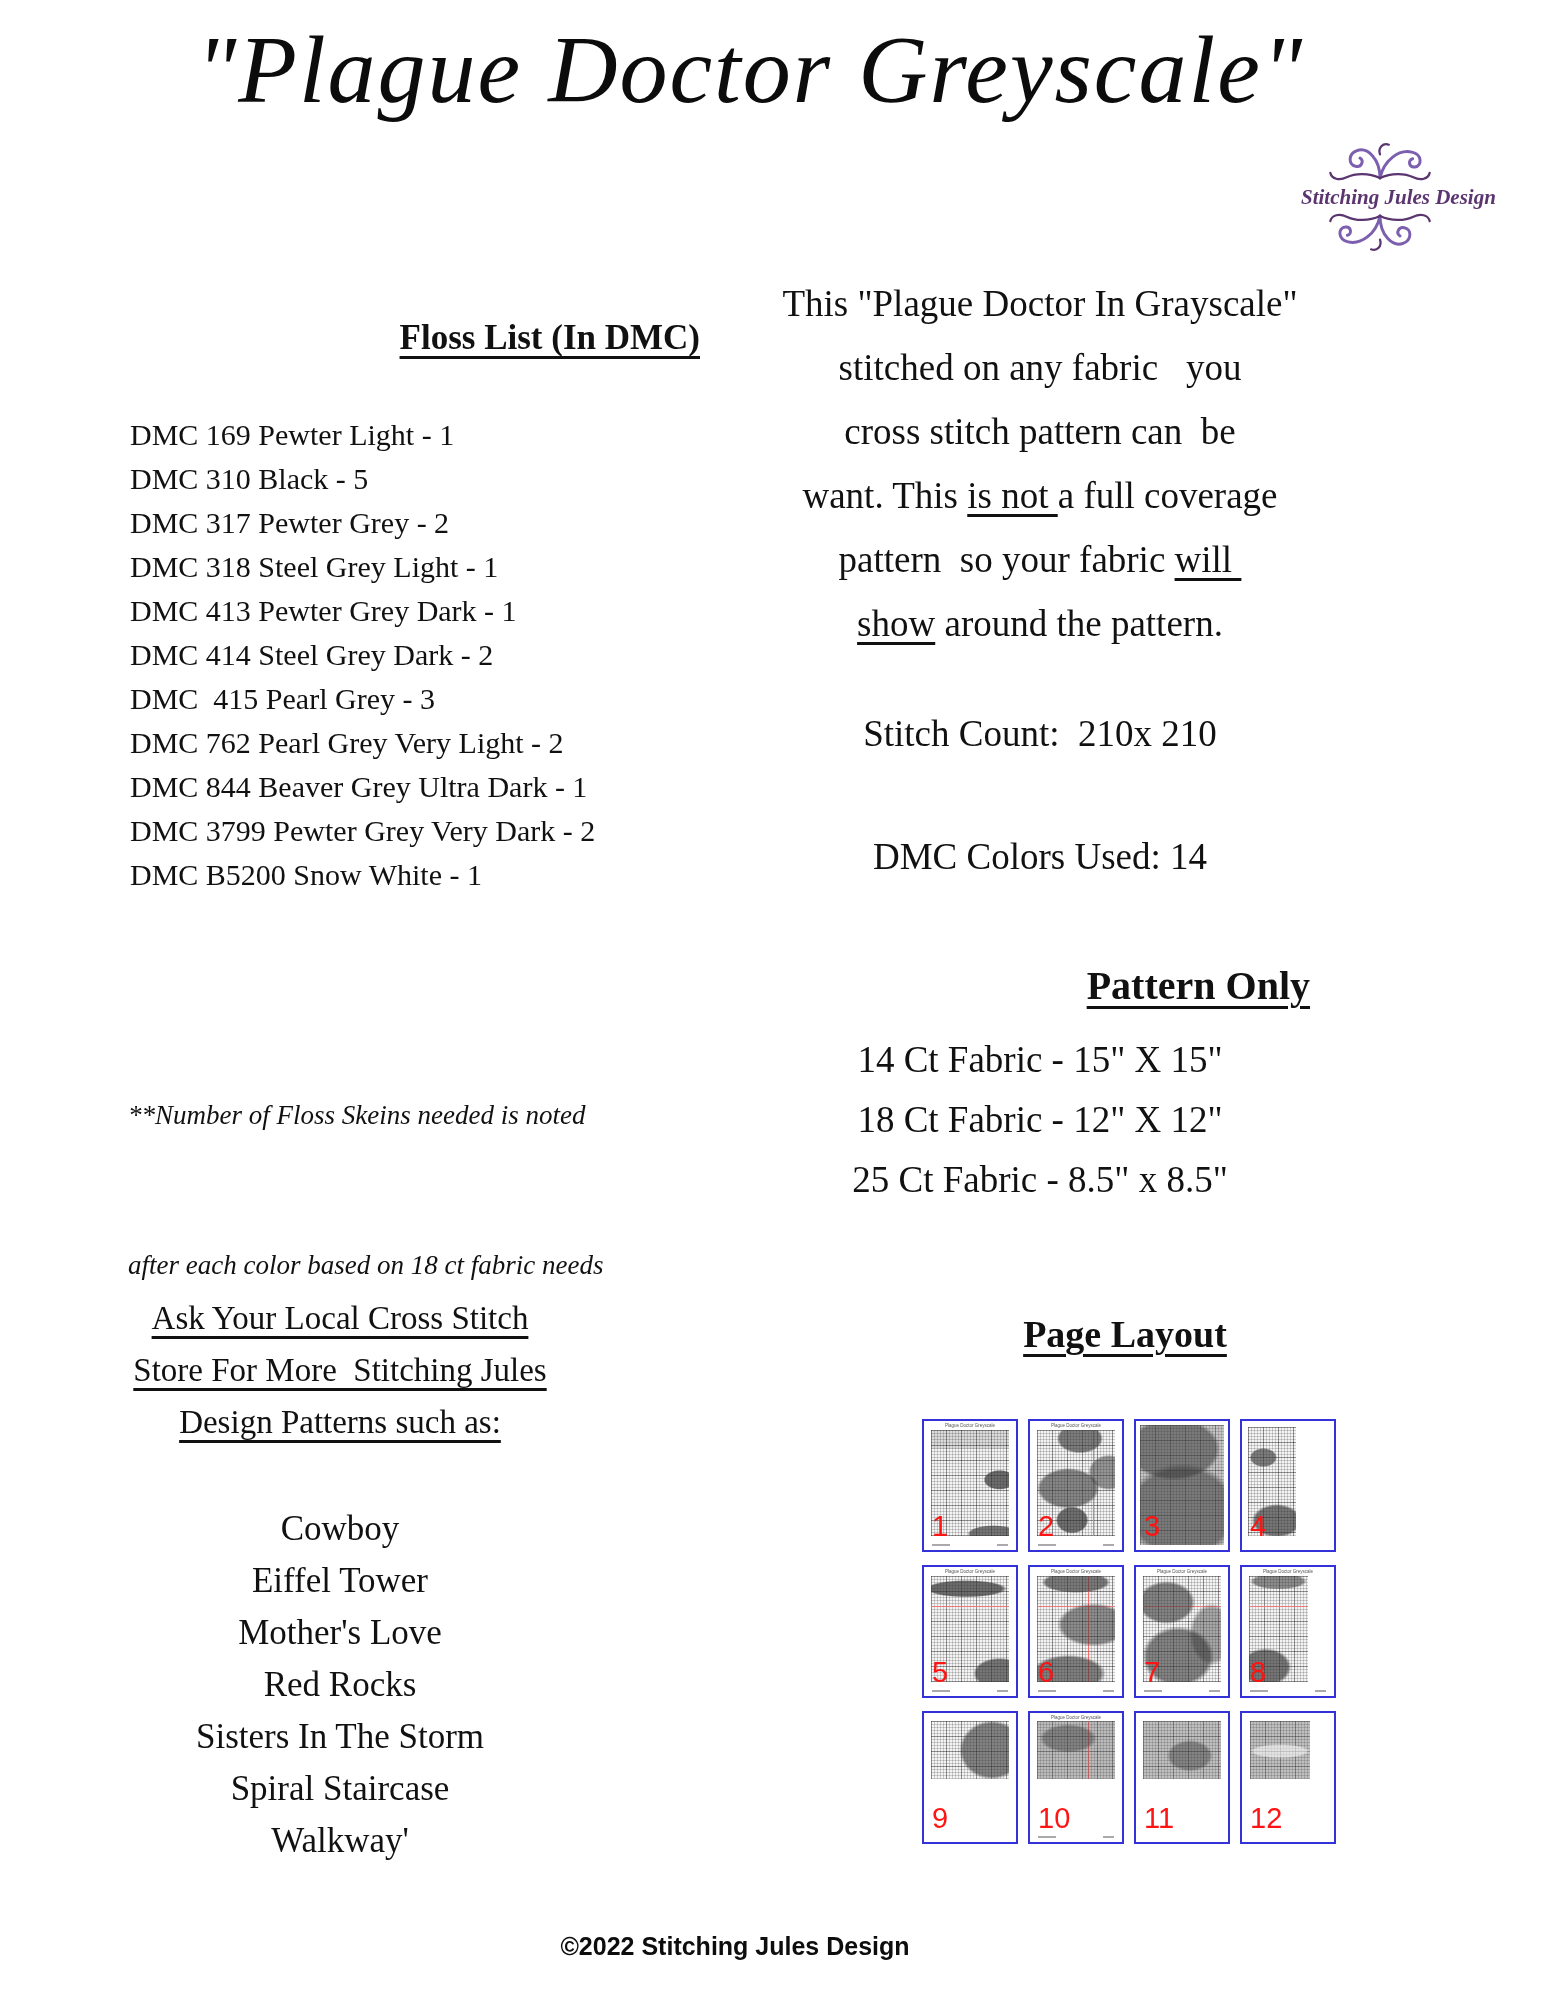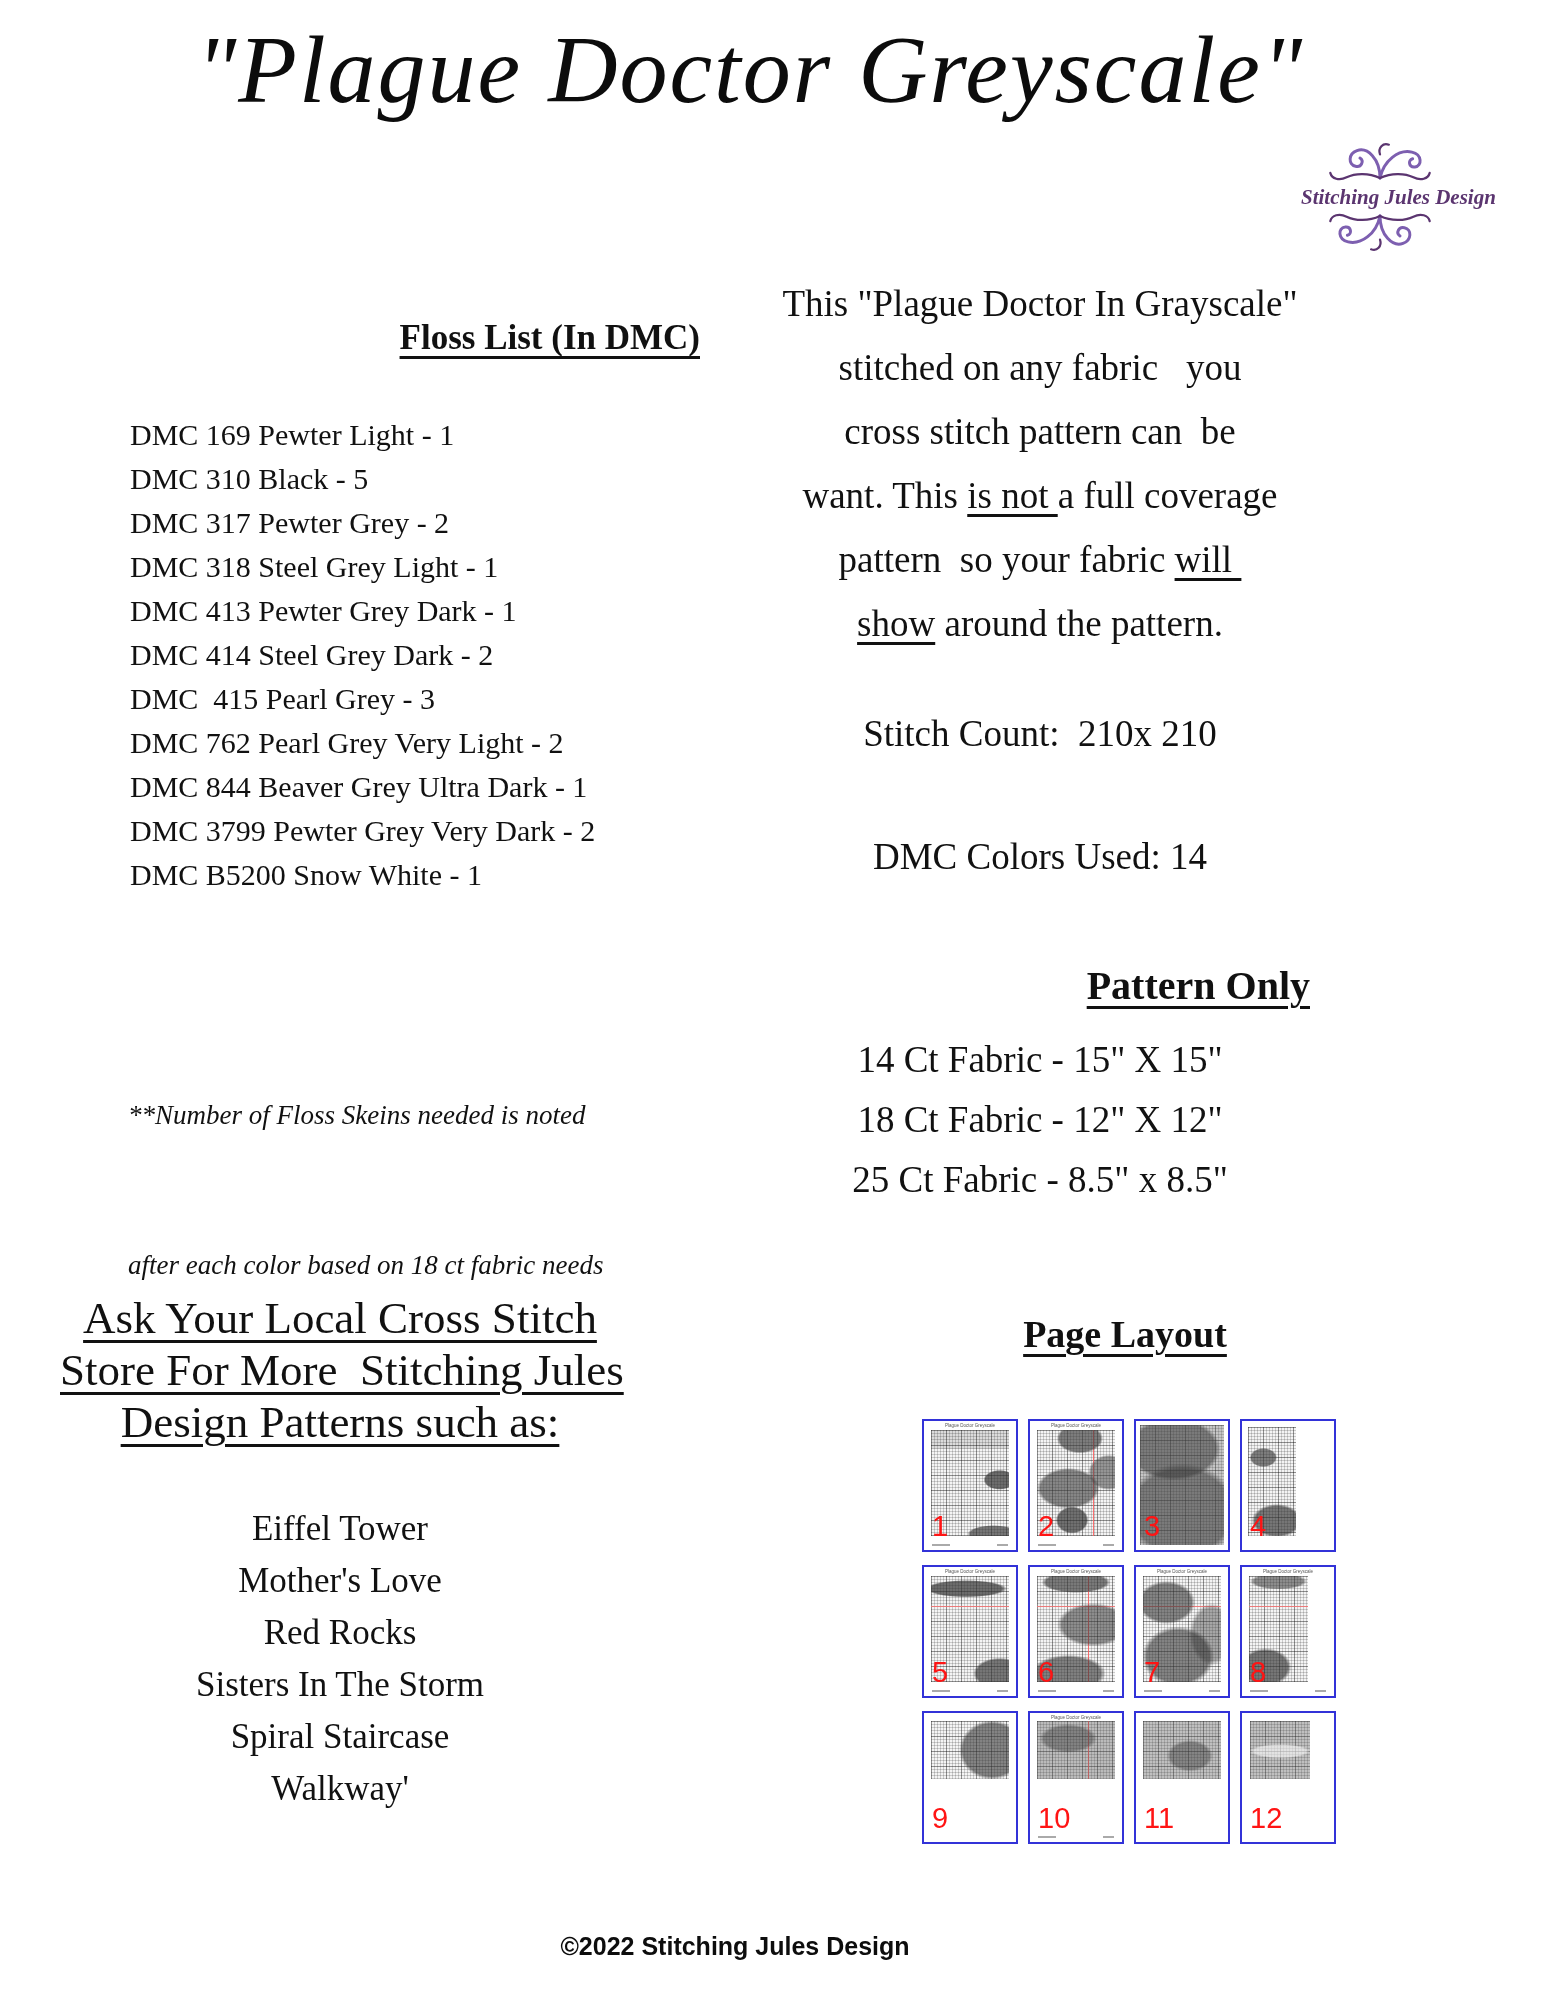--- a/index.html
+++ b/index.html
@@ -19,21 +19,21 @@
 
   
   .floss-heading{position:absolute;top:318px;left:100px;width:600px;text-align:right;
                  font-size:35px;font-weight:bold;text-decoration:underline;
                  text-decoration-thickness:3px;text-underline-offset:7px;white-space:pre;}
   .floss-list{position:absolute;top:413px;left:130px;font-size:30px;line-height:44px;}
   .floss-item{white-space:pre;}
   .floss-note{position:absolute;top:990px;left:128px;font-size:27px;line-height:50px;
               font-style:italic;white-space:pre;}
   .promo{position:absolute;top:1292px;left:60px;width:560px;text-align:center;
-         font-size:45px;line-height:52px;}
+         font-size:33px;line-height:52px;}
   .promo-line{white-space:pre;text-decoration:underline;text-decoration-thickness:2.5px;
               text-underline-offset:7px;}
   .patterns{position:absolute;top:1503px;left:60px;width:560px;text-align:center;
             font-size:35px;line-height:52px;}
   .pattern-name{white-space:pre;}
 
   
   .description{position:absolute;top:272px;left:770px;width:540px;text-align:center;
                font-size:37px;line-height:64px;}
   .desc-line{white-space:pre;}
@@ -198,20 +198,21 @@
     <div data-name="floss-note-line">**Number of Floss Skeins needed is noted</div>
     <div data-name="floss-note-line">after each color based on 18 ct fabric needs</div>
   </div>
 
   <div class="promo" data-name="promo-heading">
       <div class="promo-line" data-name="promo-heading-line">Ask Your Local Cross Stitch</div>
       <div class="promo-line" data-name="promo-heading-line">Store For More  Stitching Jules</div>
       <div class="promo-line" data-name="promo-heading-line">Design Patterns such as:</div>
     </div>
   <div class="patterns" data-name="pattern-name-list">
+      <div class="pattern-name" data-name="pattern-name">Cowboy</div>
       <div class="pattern-name" data-name="pattern-name">Eiffel Tower</div>
       <div class="pattern-name" data-name="pattern-name">Mother's Love</div>
       <div class="pattern-name" data-name="pattern-name">Red Rocks</div>
       <div class="pattern-name" data-name="pattern-name">Sisters In The Storm</div>
       <div class="pattern-name" data-name="pattern-name">Spiral Staircase</div>
       <div class="pattern-name" data-name="pattern-name">Walkway'</div>
     </div>
 
   <div class="description" data-name="description-paragraph">
       <div class="desc-line" data-name="description-line"><span data-name="text-segment">This "Plague Doctor In Grayscale"</span></div>

